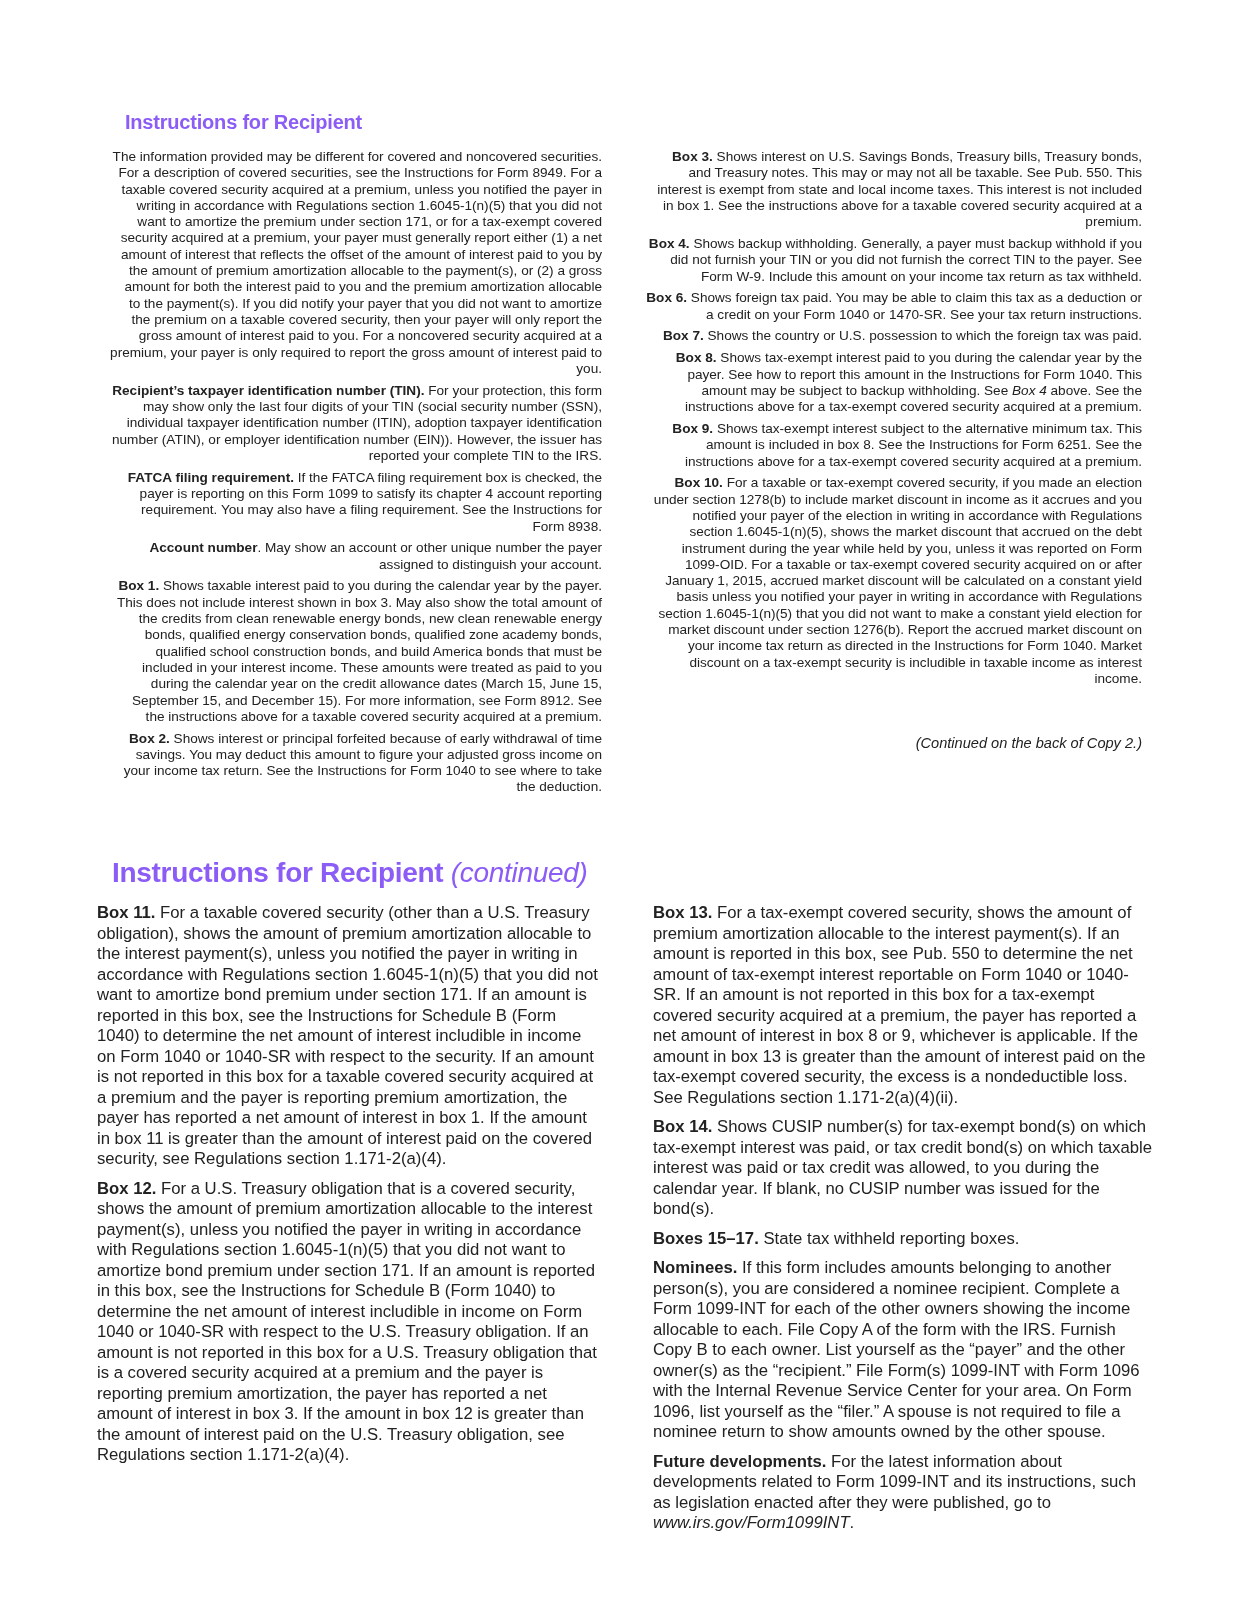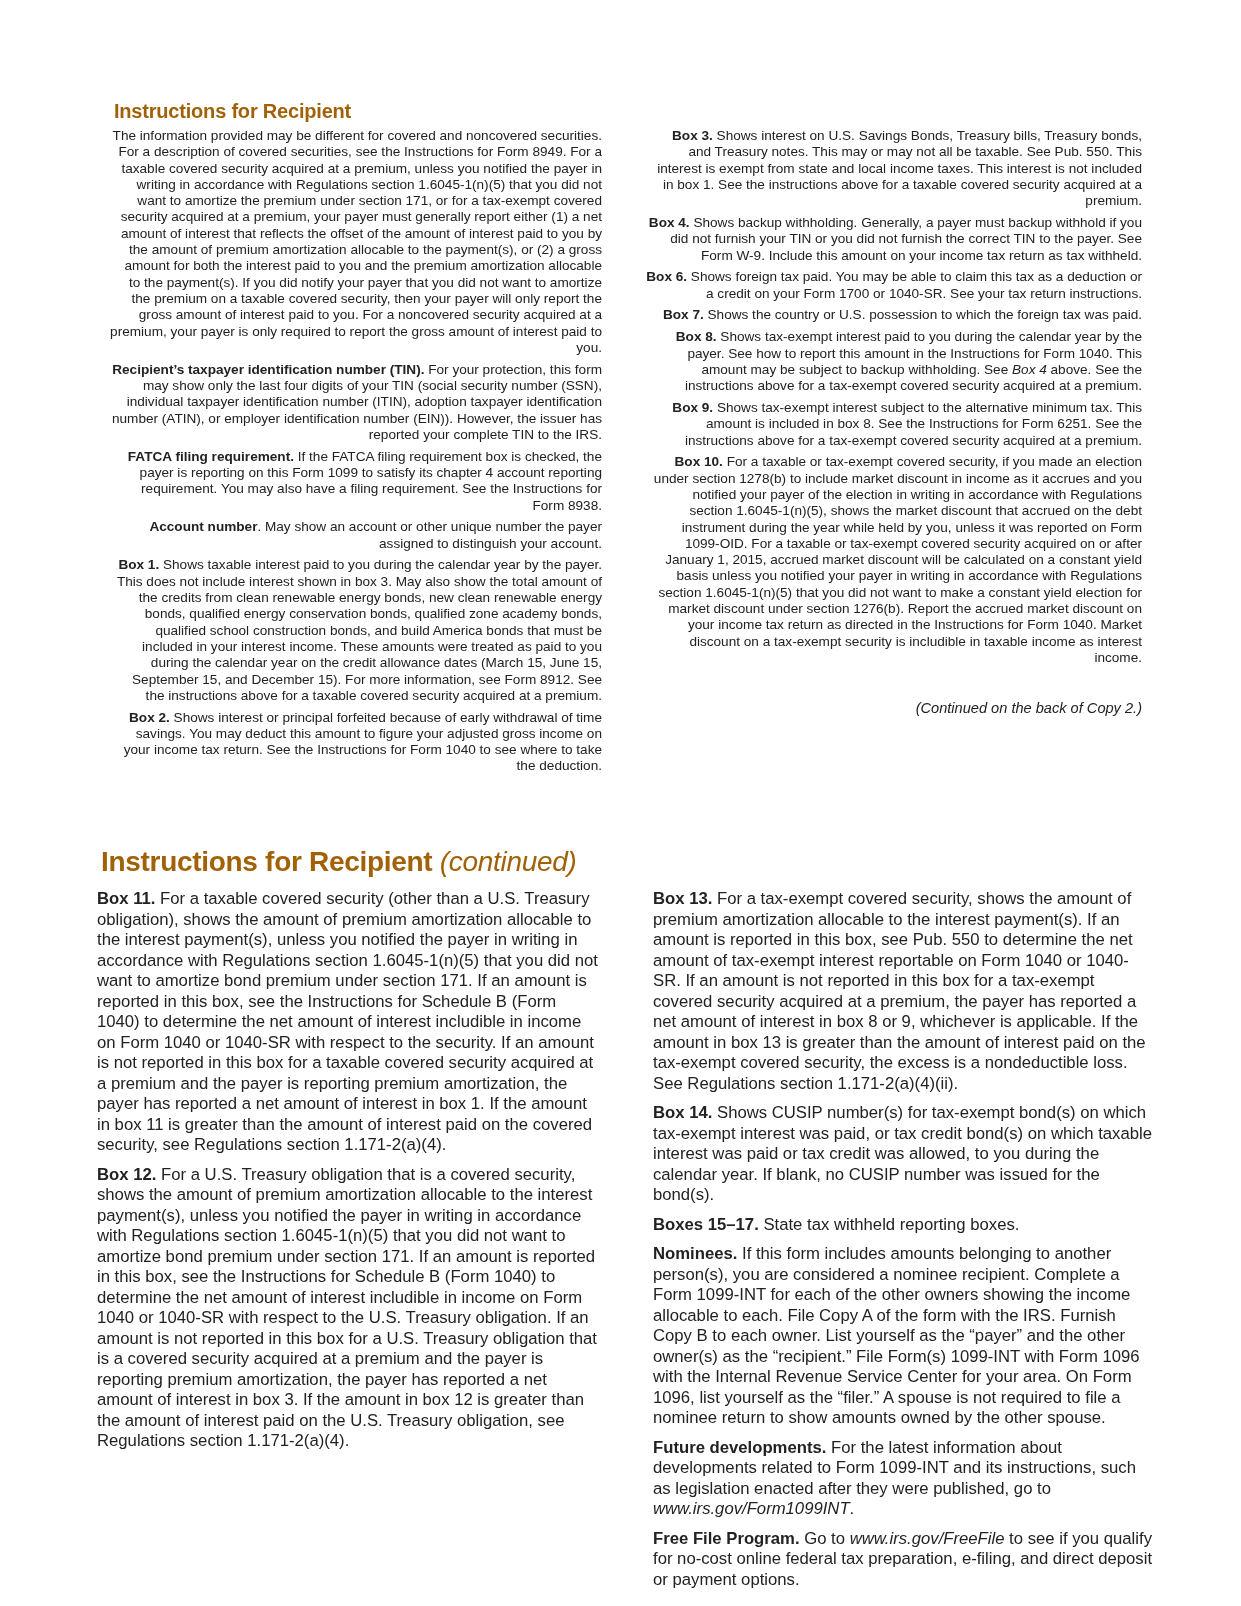--- a/index.html
+++ b/index.html
@@ -13,21 +13,21 @@
     height: 1606px;
     background: #ffffff;
     font-family: "Liberation Sans", sans-serif;
     color: #222222;
     overflow: hidden;
   }
   .sec { position: absolute; }
   .sec1 { left: 110px; top: 95px; width: 1032px; }
   .sec2 { left: 97px;  top: 843px; width: 1058px; }
 
-  .title { margin: 4px; color: #a16207; }
+  .title { margin: 15px; color: #8b5cf6; }
   .t1 { font-size: 20px; line-height: 24px; letter-spacing: -0.2px; }
   .t2 { font-size: 28px; line-height: 30px; letter-spacing: -0.3px; }
   .title .b { font-weight: 700; }
   .title .cont { font-weight: 400; font-style: italic; }
 
   .cols { display: flex; }
   .cols1 { margin-top: 5px;  gap: 44px; }
   .cols2 { margin-top: 12px; gap: 50px; }
   .col { flex: 0 0 auto; }
   .col1a { width: 492px; }
@@ -36,21 +36,21 @@
   .col2b { width: 502px; }
 
   .sec1 .para { font-size: 13.6px; line-height: 16.3px; margin: 0 0 5.5px 0; text-align: right; }
   .sec2 .para { font-size: 16.7px; line-height: 20.5px; margin: 0 0 9px 0; }
   .para { text-align: left; }
   .para .b { font-weight: 700; }
   .para .i { font-style: italic; }
 
   .para[data-name="continued-note"] {
     text-align: right;
-    margin-top: 34px;
+    margin-top: 48px;
     font-size: 14.6px;
   }
 </style>
 </head>
 <body>
 
 <div class="page" data-name="document-page">
 
   <section class="sec sec1" data-name="section-instructions-for-recipient">
     <h1 class="title t1" data-name="section-title"><span class="b" data-name="section-title-text">Instructions for Recipient</span></h1>
@@ -59,21 +59,21 @@
           <p class="para" data-name="paragraph"><span data-name="paragraph-text">The information provided may be different for covered and noncovered securities. For a description of covered securities, see the Instructions for Form 8949. For a taxable covered security acquired at a premium, unless you notified the payer in writing in accordance with Regulations section 1.6045-1(n)(5) that you did not want to amortize the premium under section 171, or for a tax-exempt covered security acquired at a premium, your payer must generally report either (1) a net amount of interest that reflects the offset of the amount of interest paid to you by the amount of premium amortization allocable to the payment(s), or (2) a gross amount for both the interest paid to you and the premium amortization allocable to the payment(s). If you did notify your payer that you did not want to amortize the premium on a taxable covered security, then your payer will only report the gross amount of interest paid to you. For a noncovered security acquired at a premium, your payer is only required to report the gross amount of interest paid to you.</span></p>
           <p class="para" data-name="paragraph"><span class="b" data-name="paragraph-lead">Recipient’s taxpayer identification number (TIN).</span><span data-name="paragraph-text"> For your protection, this form may show only the last four digits of your TIN (social security number (SSN), individual taxpayer identification number (ITIN), adoption taxpayer identification number (ATIN), or employer identification number (EIN)). However, the issuer has reported your complete TIN to the IRS.</span></p>
           <p class="para" data-name="paragraph"><span class="b" data-name="paragraph-lead">FATCA filing requirement.</span><span data-name="paragraph-text"> If the FATCA filing requirement box is checked, the payer is reporting on this Form 1099 to satisfy its chapter 4 account reporting requirement. You may also have a filing requirement. See the Instructions for Form 8938.</span></p>
           <p class="para" data-name="paragraph"><span class="b" data-name="paragraph-lead">Account number</span><span data-name="paragraph-text">. May show an account or other unique number the payer assigned to distinguish your account.</span></p>
           <p class="para" data-name="paragraph"><span class="b" data-name="paragraph-lead">Box 1.</span><span data-name="paragraph-text"> Shows taxable interest paid to you during the calendar year by the payer. This does not include interest shown in box 3. May also show the total amount of the credits from clean renewable energy bonds, new clean renewable energy bonds, qualified energy conservation bonds, qualified zone academy bonds, qualified school construction bonds, and build America bonds that must be included in your interest income. These amounts were treated as paid to you during the calendar year on the credit allowance dates (March 15, June 15, September 15, and December 15). For more information, see Form 8912. See the instructions above for a taxable covered security acquired at a premium.</span></p>
           <p class="para" data-name="paragraph"><span class="b" data-name="paragraph-lead">Box 2.</span><span data-name="paragraph-text"> Shows interest or principal forfeited because of early withdrawal of time savings. You may deduct this amount to figure your adjusted gross income on your income tax return. See the Instructions for Form 1040 to see where to take the deduction.</span></p>
         </div>
       <div class="col col1b" data-name="right-column">
           <p class="para" data-name="paragraph"><span class="b" data-name="paragraph-lead">Box 3.</span><span data-name="paragraph-text"> Shows interest on U.S. Savings Bonds, Treasury bills, Treasury bonds, and Treasury notes. This may or may not all be taxable. See Pub. 550. This interest is exempt from state and local income taxes. This interest is not included in box 1. See the instructions above for a taxable covered security acquired at a premium.</span></p>
           <p class="para" data-name="paragraph"><span class="b" data-name="paragraph-lead">Box 4.</span><span data-name="paragraph-text"> Shows backup withholding. Generally, a payer must backup withhold if you did not furnish your TIN or you did not furnish the correct TIN to the payer. See Form W-9. Include this amount on your income tax return as tax withheld.</span></p>
-          <p class="para" data-name="paragraph"><span class="b" data-name="paragraph-lead">Box 6.</span><span data-name="paragraph-text"> Shows foreign tax paid. You may be able to claim this tax as a deduction or a credit on your Form 1700 or 1040-SR. See your tax return instructions.</span></p>
+          <p class="para" data-name="paragraph"><span class="b" data-name="paragraph-lead">Box 6.</span><span data-name="paragraph-text"> Shows foreign tax paid. You may be able to claim this tax as a deduction or a credit on your Form 1040 or 1470-SR. See your tax return instructions.</span></p>
           <p class="para" data-name="paragraph"><span class="b" data-name="paragraph-lead">Box 7.</span><span data-name="paragraph-text"> Shows the country or U.S. possession to which the foreign tax was paid.</span></p>
           <p class="para" data-name="paragraph"><span class="b" data-name="paragraph-lead">Box 8.</span><span data-name="paragraph-text"> Shows tax-exempt interest paid to you during the calendar year by the payer. See how to report this amount in the Instructions for Form 1040. This amount may be subject to backup withholding. See </span><span class="i" data-name="italic-text">Box 4</span><span data-name="paragraph-text"> above. See the instructions above for a tax-exempt covered security acquired at a premium.</span></p>
           <p class="para" data-name="paragraph"><span class="b" data-name="paragraph-lead">Box 9.</span><span data-name="paragraph-text"> Shows tax-exempt interest subject to the alternative minimum tax. This amount is included in box 8. See the Instructions for Form 6251. See the instructions above for a tax-exempt covered security acquired at a premium.</span></p>
           <p class="para" data-name="paragraph"><span class="b" data-name="paragraph-lead">Box 10.</span><span data-name="paragraph-text"> For a taxable or tax-exempt covered security, if you made an election under section 1278(b) to include market discount in income as it accrues and you notified your payer of the election in writing in accordance with Regulations section 1.6045-1(n)(5), shows the market discount that accrued on the debt instrument during the year while held by you, unless it was reported on Form 1099-OID. For a taxable or tax-exempt covered security acquired on or after January 1, 2015, accrued market discount will be calculated on a constant yield basis unless you notified your payer in writing in accordance with Regulations section 1.6045-1(n)(5) that you did not want to make a constant yield election for market discount under section 1276(b). Report the accrued market discount on your income tax return as directed in the Instructions for Form 1040. Market discount on a tax-exempt security is includible in taxable income as interest income.</span></p>
           <p class="para" data-name="continued-note"><span class="i" data-name="italic-text">(Continued on the back of Copy 2.)</span></p>
         </div>
     </div>
   </section>
 
   <section class="sec sec2" data-name="section-instructions-continued">
@@ -82,18 +82,17 @@
       <div class="col col2a" data-name="left-column">
           <p class="para" data-name="paragraph"><span class="b" data-name="paragraph-lead">Box 11.</span><span data-name="paragraph-text"> For a taxable covered security (other than a U.S. Treasury obligation), shows the amount of premium amortization allocable to the interest payment(s), unless you notified the payer in writing in accordance with Regulations section 1.6045-1(n)(5) that you did not want to amortize bond premium under section 171. If an amount is reported in this box, see the Instructions for Schedule B (Form 1040) to determine the net amount of interest includible in income on Form 1040 or 1040-SR with respect to the security. If an amount is not reported in this box for a taxable covered security acquired at a premium and the payer is reporting premium amortization, the payer has reported a net amount of interest in box 1. If the amount in box 11 is greater than the amount of interest paid on the covered security, see Regulations section 1.171-2(a)(4).</span></p>
           <p class="para" data-name="paragraph"><span class="b" data-name="paragraph-lead">Box 12.</span><span data-name="paragraph-text"> For a U.S. Treasury obligation that is a covered security, shows the amount of premium amortization allocable to the interest payment(s), unless you notified the payer in writing in accordance with Regulations section 1.6045-1(n)(5) that you did not want to amortize bond premium under section 171. If an amount is reported in this box, see the Instructions for Schedule B (Form 1040) to determine the net amount of interest includible in income on Form 1040 or 1040-SR with respect to the U.S. Treasury obligation. If an amount is not reported in this box for a U.S. Treasury obligation that is a covered security acquired at a premium and the payer is reporting premium amortization, the payer has reported a net amount of interest in box 3. If the amount in box 12 is greater than the amount of interest paid on the U.S. Treasury obligation, see Regulations section 1.171-2(a)(4).</span></p>
         </div>
       <div class="col col2b" data-name="right-column">
           <p class="para" data-name="paragraph"><span class="b" data-name="paragraph-lead">Box 13.</span><span data-name="paragraph-text"> For a tax-exempt covered security, shows the amount of premium amortization allocable to the interest payment(s). If an amount is reported in this box, see Pub. 550 to determine the net amount of tax-exempt interest reportable on Form 1040 or 1040-SR. If an amount is not reported in this box for a tax-exempt covered security acquired at a premium, the payer has reported a net amount of interest in box 8 or 9, whichever is applicable. If the amount in box 13 is greater than the amount of interest paid on the tax-exempt covered security, the excess is a nondeductible loss. See Regulations section 1.171-2(a)(4)(ii).</span></p>
           <p class="para" data-name="paragraph"><span class="b" data-name="paragraph-lead">Box 14.</span><span data-name="paragraph-text"> Shows CUSIP number(s) for tax-exempt bond(s) on which tax-exempt interest was paid, or tax credit bond(s) on which taxable interest was paid or tax credit was allowed, to you during the calendar year. If blank, no CUSIP number was issued for the bond(s).</span></p>
           <p class="para" data-name="paragraph"><span class="b" data-name="paragraph-lead">Boxes 15–17.</span><span data-name="paragraph-text"> State tax withheld reporting boxes.</span></p>
           <p class="para" data-name="paragraph"><span class="b" data-name="paragraph-lead">Nominees.</span><span data-name="paragraph-text"> If this form includes amounts belonging to another person(s), you are considered a nominee recipient. Complete a Form 1099-INT for each of the other owners showing the income allocable to each. File Copy A of the form with the IRS. Furnish Copy B to each owner. List yourself as the “payer” and the other owner(s) as the “recipient.” File Form(s) 1099-INT with Form 1096 with the Internal Revenue Service Center for your area. On Form 1096, list yourself as the “filer.” A spouse is not required to file a nominee return to show amounts owned by the other spouse.</span></p>
           <p class="para" data-name="paragraph"><span class="b" data-name="paragraph-lead">Future developments.</span><span data-name="paragraph-text"> For the latest information about developments related to Form 1099-INT and its instructions, such as legislation enacted after they were published, go to </span><span class="i" data-name="italic-text">www.irs.gov/Form1099INT</span><span data-name="paragraph-text">.</span></p>
-          <p class="para" data-name="paragraph"><span class="b" data-name="paragraph-lead">Free File Program.</span><span data-name="paragraph-text"> Go to </span><span class="i" data-name="italic-text">www.irs.gov/FreeFile</span><span data-name="paragraph-text"> to see if you qualify for no-cost online federal tax preparation, e-filing, and direct deposit or payment options.</span></p>
         </div>
     </div>
   </section>
 
 </div>
 
 </body></html>

